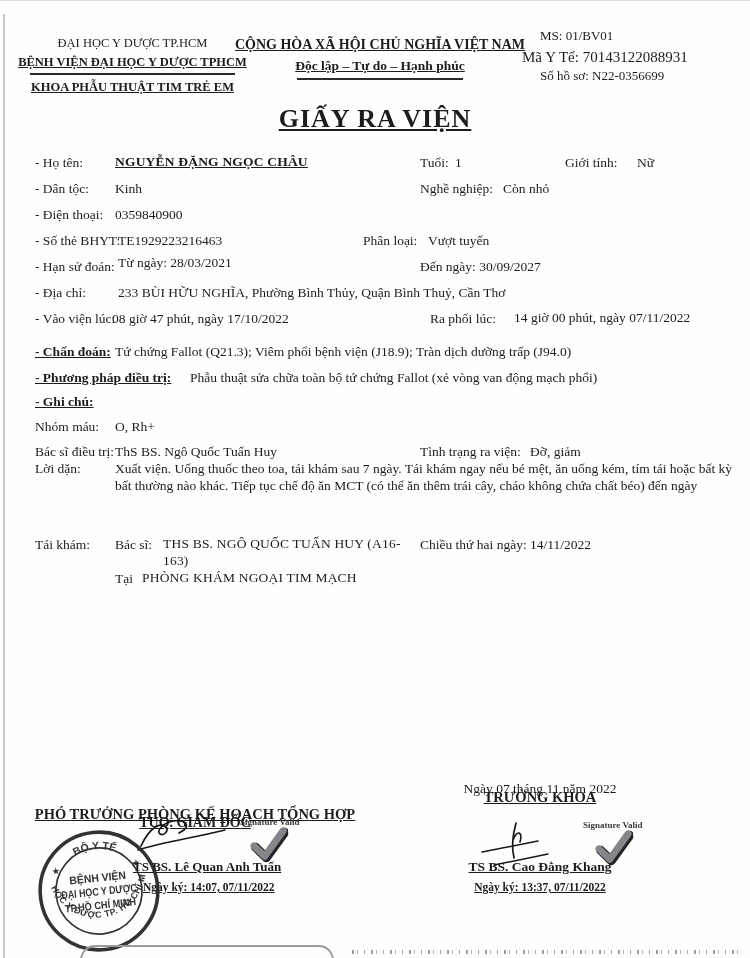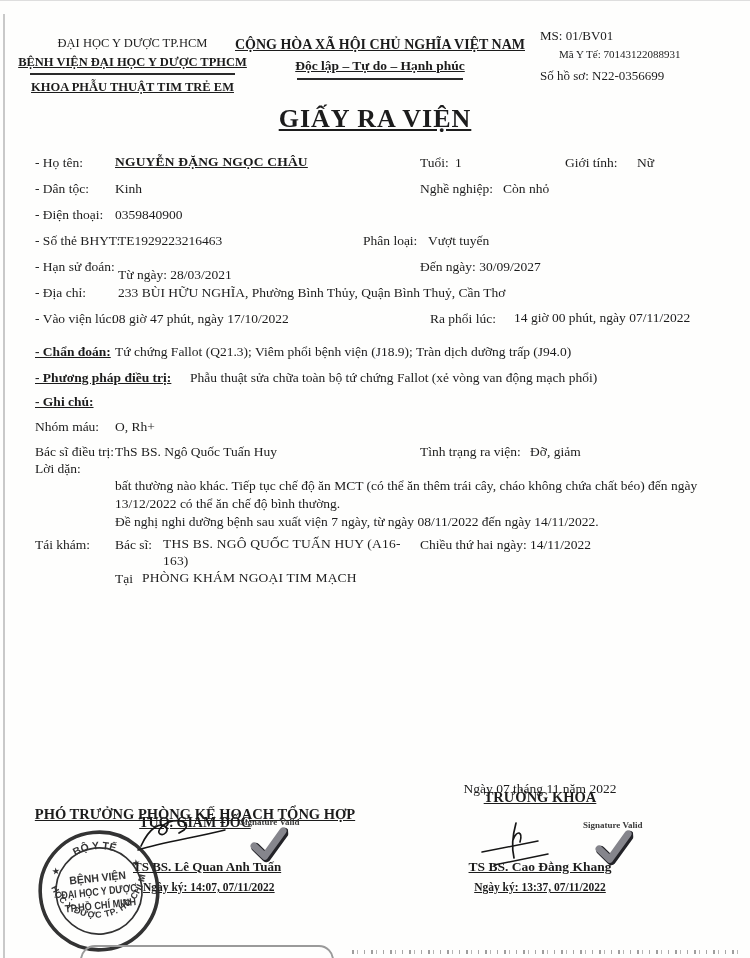--- a/index.html
+++ b/index.html
@@ -34,21 +34,21 @@
   <div class="t c" style="left:15px;top:36px;width:235px;font-size:12.5px">ĐẠI HỌC Y DƯỢC TP.HCM</div>
   <div class="t c b" style="left:15px;top:55px;width:235px;font-size:12.5px">BỆNH VIỆN ĐẠI HỌC Y DƯỢC TPHCM</div>
   <div class="underline-bar" style="left:30px;top:73px;width:205px"></div>
   <div class="t c b" style="left:15px;top:80px;width:235px;font-size:12.5px">KHOA PHẪU THUẬT TIM TRẺ EM</div>
 
   <div class="t c b" style="left:225px;top:36px;width:310px;font-size:14px">CỘNG HÒA XÃ HỘI CHỦ NGHĨA VIỆT NAM</div>
   <div class="t c b" style="left:225px;top:58px;width:310px;font-size:13.5px">Độc lập – Tự do – Hạnh phúc</div>
   <div class="underline-bar" style="left:297px;top:78px;width:166px"></div>
 
   <div class="t" style="left:540px;top:28px;font-size:13px">MS: 01/BV01</div>
-  <div class="t" style="left:559px;top:48px;font-size:11px">Mã Y Tế: 70143122088931</div>
+  <div class="t" style="left:522px;top:48px;font-size:15px">Mã Y Tế: 70143122088931</div>
   <div class="t" style="left:540px;top:68px;font-size:13px">Số hồ sơ: N22-0356699</div>
 
   <div class="t c b" style="left:0;top:103px;width:750px;font-size:26px;letter-spacing:1px">GIẤY RA VIỆN</div>
 
   <div class="t" style="left:35px;top:155px">- Họ tên:</div>
   <div class="t b caps" style="left:115px;top:154px">NGUYỄN ĐẶNG NGỌC CHÂU</div>
   <div class="t" style="left:420px;top:155px">Tuổi:</div>
   <div class="t" style="left:455px;top:155px">1</div>
   <div class="t" style="left:565px;top:155px">Giới tính:</div>
   <div class="t" style="left:637px;top:155px">Nữ</div>
@@ -60,21 +60,21 @@
 
   <div class="t" style="left:35px;top:207px">- Điện thoại:</div>
   <div class="t" style="left:115px;top:207px">0359840900</div>
 
   <div class="t" style="left:35px;top:233px">- Số thẻ BHYT:</div>
   <div class="t" style="left:118px;top:233px">TE1929223216463</div>
   <div class="t" style="left:363px;top:233px">Phân loại:</div>
   <div class="t" style="left:428px;top:233px">Vượt tuyến</div>
 
   <div class="t" style="left:35px;top:259px">- Hạn sử đoán:</div>
-  <div class="t" style="left:118px;top:267px">Từ ngày: 28/03/2021</div>
+  <div class="t" style="left:118px;top:255px">Từ ngày: 28/03/2021</div>
   <div class="t" style="left:420px;top:259px">Đến ngày: 30/09/2027</div>
 
   <div class="t" style="left:35px;top:285px">- Địa chỉ:</div>
   <div class="t" style="left:118px;top:285px">233 BÙI HỮU NGHĨA, Phường Bình Thủy, Quận Bình Thuỷ, Cần Thơ</div>
 
   <div class="t" style="left:35px;top:311px">- Vào viện lúc:</div>
   <div class="t" style="left:112px;top:311px">08 giờ 47 phút, ngày 17/10/2022</div>
   <div class="t" style="left:430px;top:311px">Ra phổi lúc:</div>
   <div class="t" style="left:514px;top:310px">14 giờ 00 phút, ngày 07/11/2022</div>
 
@@ -88,23 +88,22 @@
 
   <div class="t" style="left:35px;top:419px">Nhóm máu:</div>
   <div class="t" style="left:115px;top:419px">O, Rh+</div>
 
   <div class="t" style="left:35px;top:444px">Bác sĩ điều trị:</div>
   <div class="t" style="left:115px;top:444px">ThS BS. Ngô Quốc Tuấn Huy</div>
   <div class="t" style="left:420px;top:444px">Tình trạng ra viện:</div>
   <div class="t" style="left:530px;top:444px">Đỡ, giảm</div>
 
   <div class="t" style="left:35px;top:461px">Lời dặn:</div>
+  <div class="t" style="left:115px;top:461px">Xuất viện. Uống thuốc theo toa, tái khám sau 7 ngày. Tái khám ngay nếu bé mệt, ăn uống kém, tím tái hoặc bất kỳ</div>
   <div class="t" style="left:115px;top:478px">bất thường nào khác. Tiếp tục chế độ ăn MCT (có thể ăn thêm trái cây, cháo không chứa chất béo) đến ngày</div>
-  <div class="t" style="left:115px;top:496px">13/12/2022 có thể ăn chế độ bình thường.</div>
-  <div class="t" style="left:115px;top:514px">Đề nghị nghi dưỡng bệnh sau xuất viện 7 ngày, từ ngày 08/11/2022 đến ngày 14/11/2022.</div>
 
   <div class="t" style="left:35px;top:537px">Tái khám:</div>
   <div class="t" style="left:115px;top:537px">Bác sĩ:</div>
   <div class="t caps" style="left:163px;top:536px">THS BS. NGÔ QUỐC TUẤN HUY (A16-</div>
   <div class="t caps" style="left:163px;top:553px">163)</div>
   <div class="t" style="left:420px;top:537px">Chiều thứ hai ngày: 14/11/2022</div>
   <div class="t" style="left:115px;top:571px">Tại</div>
   <div class="t caps" style="left:142px;top:570px">PHÒNG KHÁM NGOẠI TIM MẠCH</div>
 
   <div class="t c" style="left:420px;top:781px;width:240px">Ngày 07 tháng 11 năm 2022</div>

